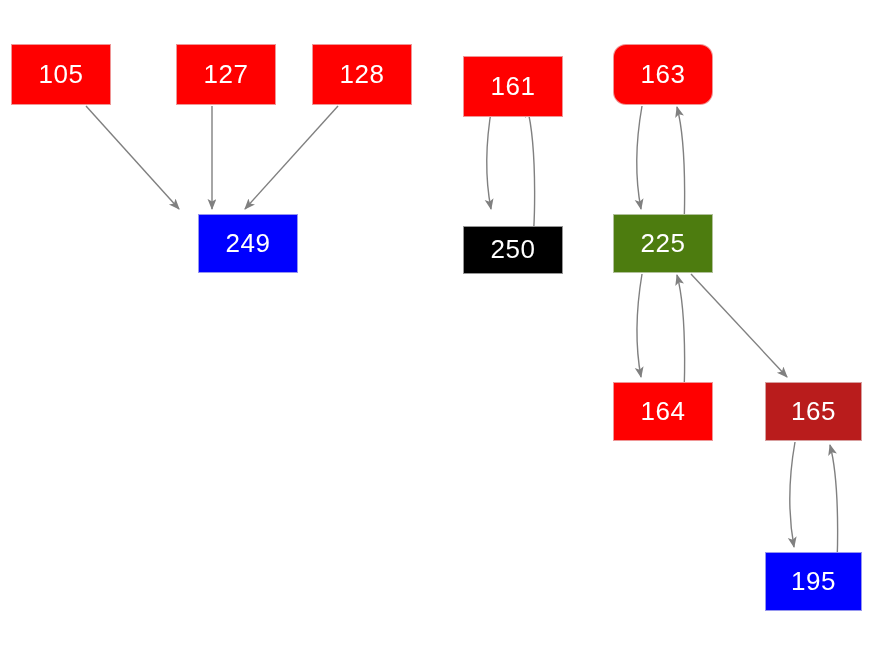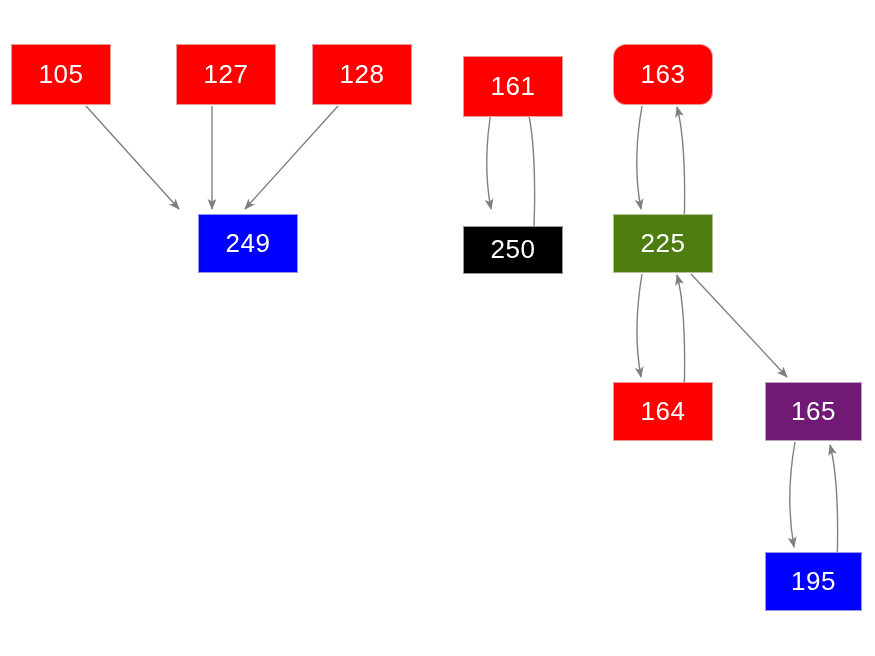--- a/index.html
+++ b/index.html
@@ -98,21 +98,21 @@
       </div>
       <div class="node" style="left: 463px; top: 226px; width: 100px; height: 48px; background: #000000; color: rgb(255, 255, 255);">
         <span class="node-label">250</span>
       </div>
       <div class="node" style="left: 613px; top: 214px; width: 100px; height: 59px; background: #4d7c0f; color: rgb(255, 255, 255);">
         <span class="node-label">225</span>
       </div>
       <div class="node" style="left: 613px; top: 382px; width: 100px; height: 59px; background: rgb(255, 0, 0); color: rgb(255, 255, 255); align-items: center;">
         <span class="node-label">164</span>
       </div>
-      <div class="node" style="left: 765px; top: 382px; width: 97px; height: 59px; background: #701a75; color: rgb(255, 255, 255);">
+      <div class="node" style="left: 765px; top: 382px; width: 97px; height: 59px; background: #b91c1c; color: rgb(255, 255, 255);">
         <span class="node-label">165</span>
       </div>
       <div class="node" style="left: 765px; top: 552px; width: 97px; height: 59px; background: rgb(0, 0, 255); color: rgb(255, 255, 255); text-align: right;">
         <span class="node-label">195</span>
       </div>
     </div>
 
 </div>
 
 </body></html>

